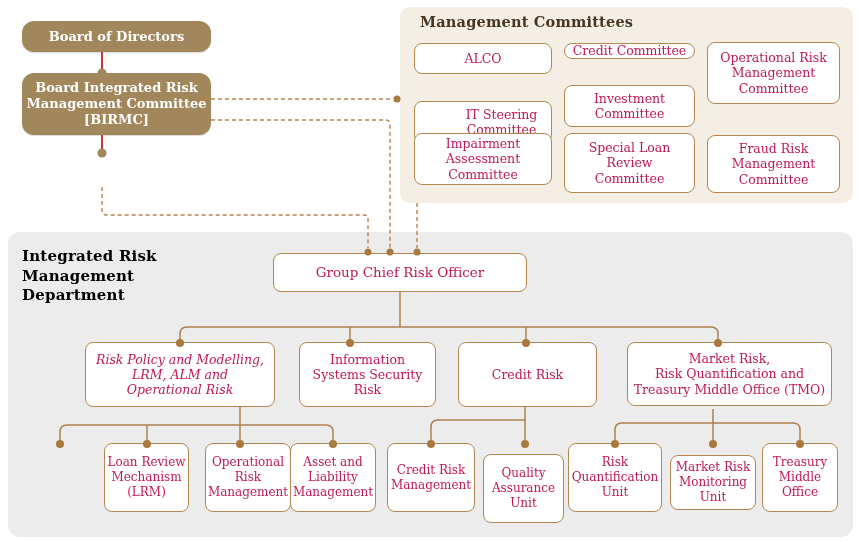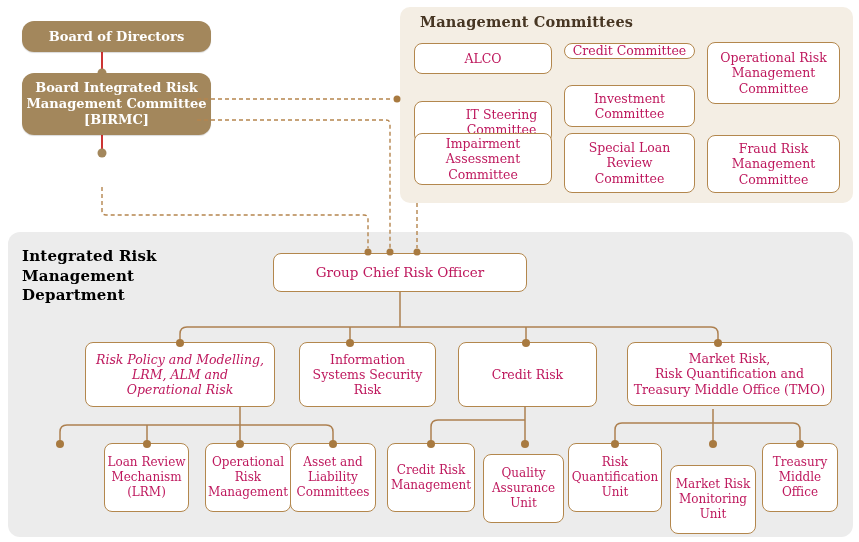--- a/index.html
+++ b/index.html
@@ -84,30 +84,30 @@
 Treasury Middle Office (TMO)</div>
 
     <div class="node small" style="left:104px;top:443px;width:85px;height:69px;">Loan Review
 Mechanism
 (LRM)</div>
     <div class="node small" style="left:197px;top:443px;width:86px;height:69px;margin-left:8px;">Operational
 Risk
 Management</div>
     <div class="node small" style="left:290px;top:443px;width:86px;height:69px;">Asset and
 Liability
-Committees</div>
+Management</div>
     <div class="node small" style="left:387px;top:443px;width:88px;height:69px;">Credit Risk
 Management</div>
     <div class="node small" style="left:483px;top:443px;width:81px;height:69px;margin-top:11px;">Quality
 Assurance
 Unit</div>
     <div class="node small" style="left:568px;top:443px;width:94px;height:69px;">Risk
 Quantification
 Unit</div>
-    <div class="node small" style="left:670px;top:465px;width:86px;height:69px;">Market Risk
+    <div class="node small" style="left:670px;top:455px;width:86px;height:55px;">Market Risk
 Monitoring
 Unit</div>
     <div class="node small" style="left:762px;top:443px;width:76px;height:69px;">Treasury
 Middle
 Office</div>
   </div>
 
   <svg id="wires" width="859" height="542" viewBox="0 0 859 542">
 
     <g stroke="#c00000" stroke-width="1.6" fill="none">

